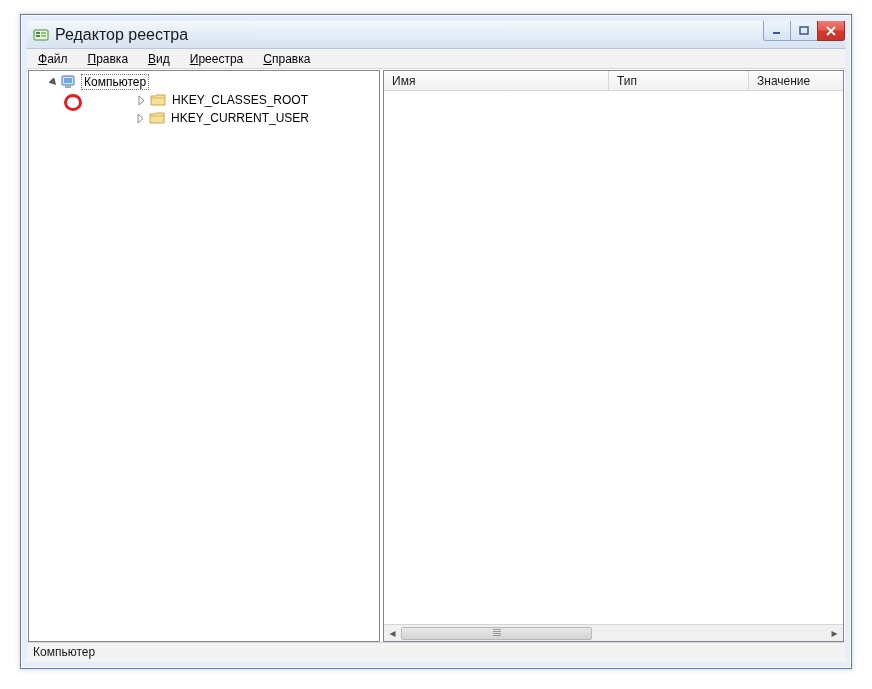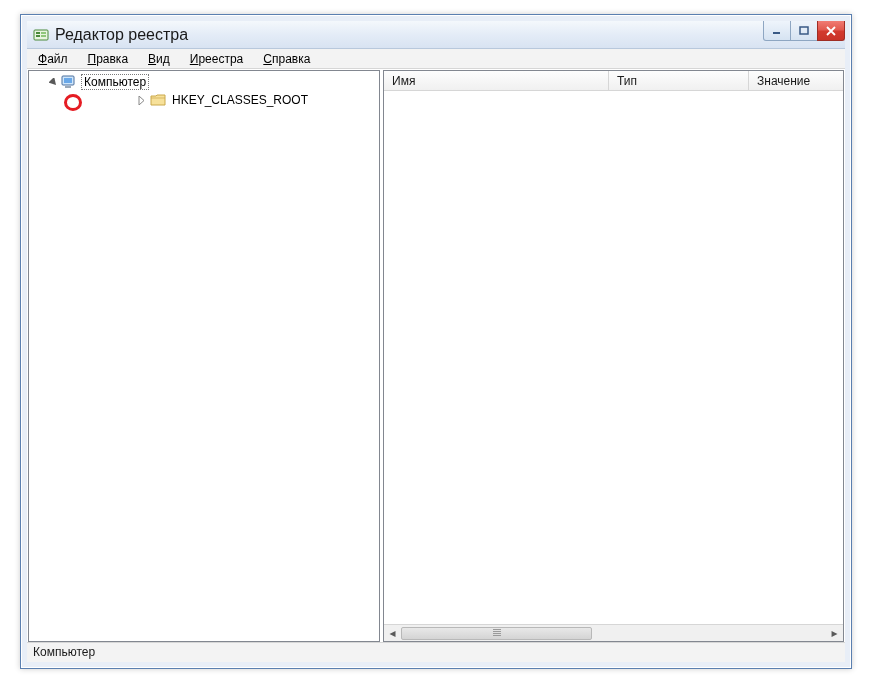--- a/index.html
+++ b/index.html
@@ -278,20 +278,34 @@
           </span>
           <span class="icon folder-icon">
             <svg viewBox="0 0 16 14">
                 <path d="M1 3 L6 3 L7 2 L15 2 L15 12 L1 12 Z" fill="#f7e19a" stroke="#caa84b" stroke-width="1"></path>
                 <path d="M1 5 L15 5" stroke="#caa84b" stroke-width="0.7"></path>
               </svg>
           </span>
           <span class="label">HKEY_CLASSES_ROOT</span>
         </div>
 
+        <div class="tree-row child">
+          <span class="expander">
+            <svg viewBox="0 0 9 9">
+                <path d="M2 0 L7 4.5 L2 9 Z" fill="none" stroke="#888" stroke-width="1"></path>
+              </svg>
+          </span>
+          <span class="icon folder-icon">
+            <svg viewBox="0 0 16 14">
+                <path d="M1 3 L6 3 L7 2 L15 2 L15 12 L1 12 Z" fill="#f7e19a" stroke="#caa84b" stroke-width="1"></path>
+                <path d="M1 5 L15 5" stroke="#caa84b" stroke-width="0.7"></path>
+              </svg>
+          </span>
+          <span class="label">HKEY_CURRENT_USER</span>
+        </div>
 
 
 
 
         <div class="highlight-circle"></div>
       </div>
 
       <div class="details-pane">
         <div class="cols">
           <div class="col name">Имя</div>

